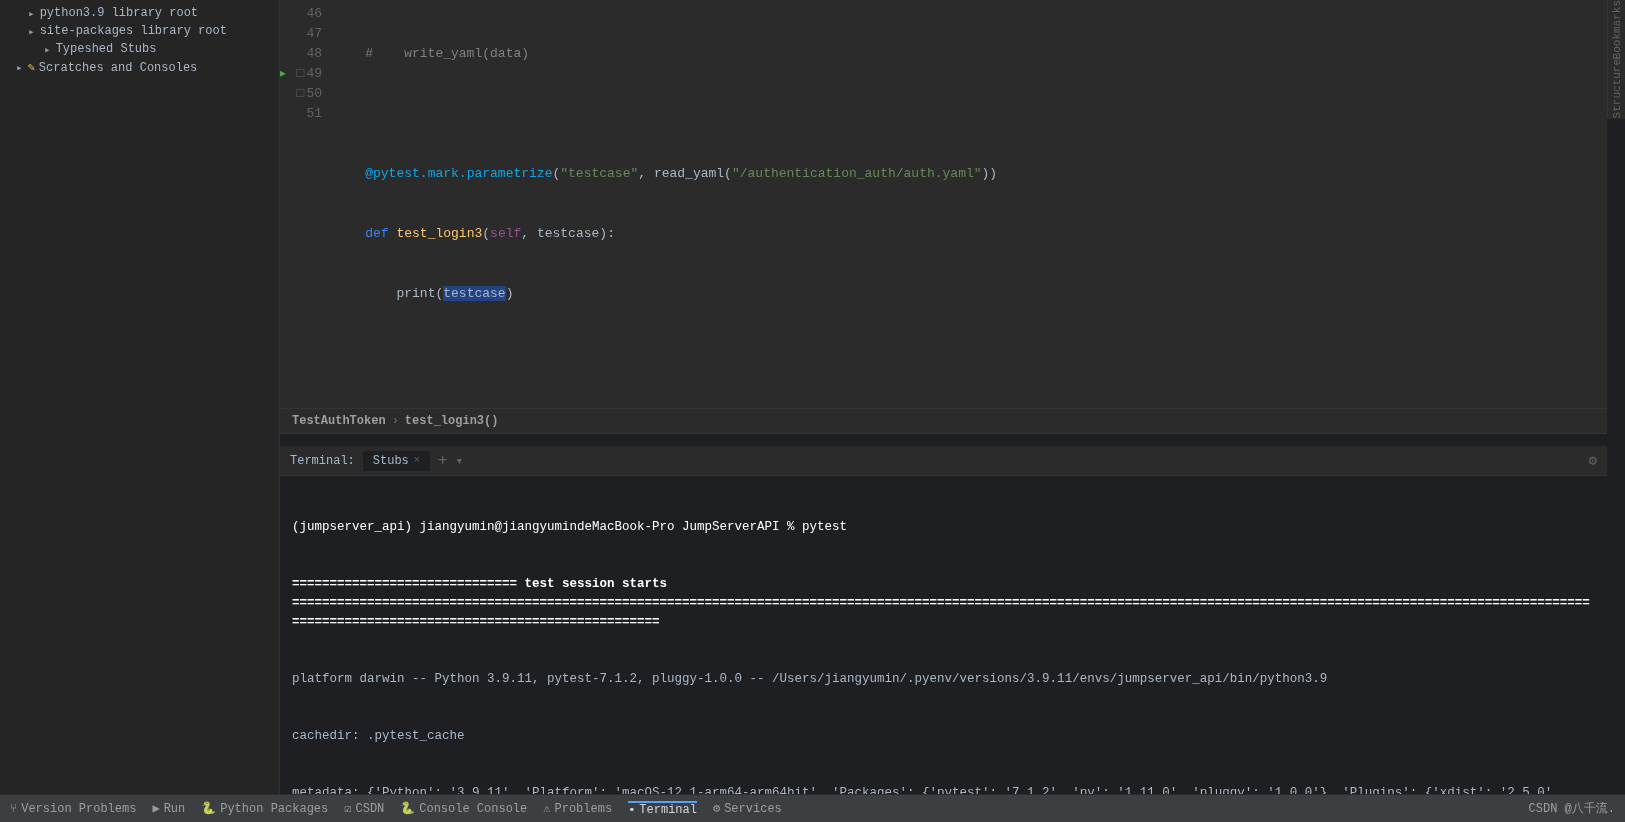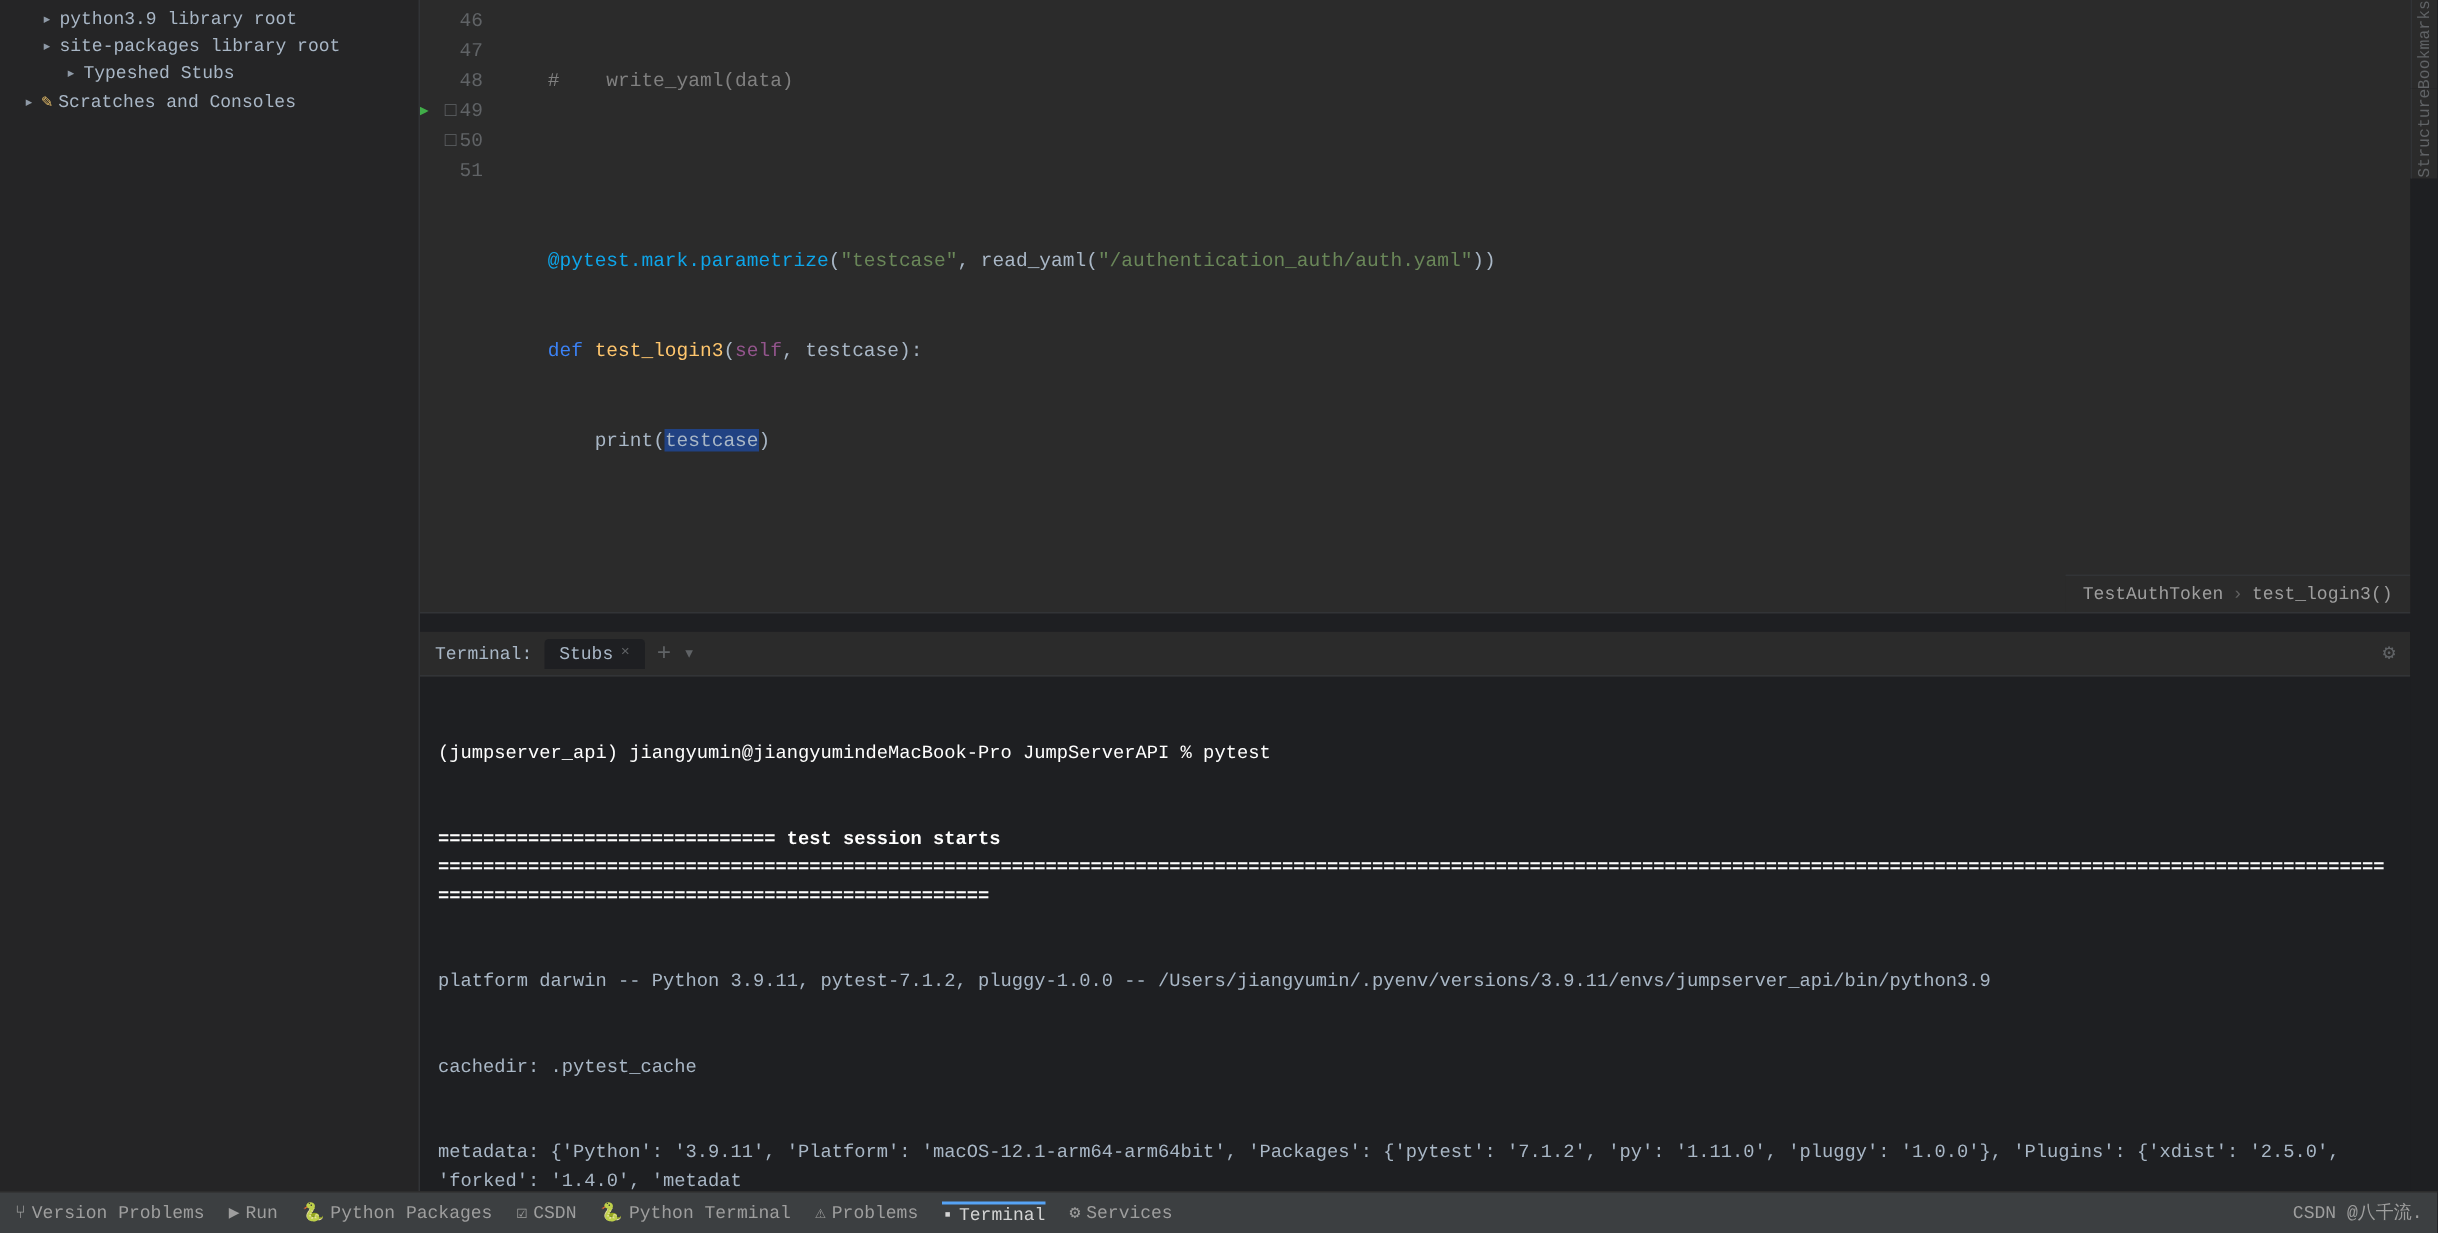--- a/index.html
+++ b/index.html
@@ -50,22 +50,22 @@
     }
 
     .tree-indent { padding-left: 28px; }
     .tree-indent2 { padding-left: 44px; }
 
     
     .editor-area {
       flex: 1;
       background: #2b2b2b;
       display: flex;
-      overflow: hidden;
-      align-items: flex-end;
+      flex-direction: column;
+      overflow: hidden;
     }
 
     .editor-content {
       flex: 1;
       display: flex;
       overflow: hidden;
     }
 
     .line-numbers {
       width: 50px;
@@ -106,20 +106,21 @@
     .breadcrumb-bar {
       height: 25px;
       background: #2b2b2b;
       border-top: 1px solid #323437;
       display: flex;
       align-items: center;
       padding: 0 12px;
       color: #9e9e9e;
       font-size: 12px;
       gap: 6px;
+      font-weight: bold;
     }
 
     .breadcrumb-sep { color: #606060; }
 
     
     .terminal-area {
       flex: 1;
       background: #1e1f22;
       display: flex;
       flex-direction: column;
@@ -405,21 +406,21 @@
   <div class="bottom-bar-item">
     <span>🐍</span>
     <span>Python Packages</span>
   </div>
   <div class="bottom-bar-item">
     <span>☑</span>
     <span>CSDN</span>
   </div>
   <div class="bottom-bar-item">
     <span>🐍</span>
-    <span>Python Terminal</span>
+    <span>Console Console</span>
   </div>
   <div class="bottom-bar-item">
     <span>⚠</span>
     <span>Problems</span>
   </div>
   <div class="bottom-bar-item" style="color:#d4d4d4; border-top: 2px solid #56a3f5;">
     <span>▪</span>
     <span>Terminal</span>
   </div>
   <div class="bottom-bar-item">

